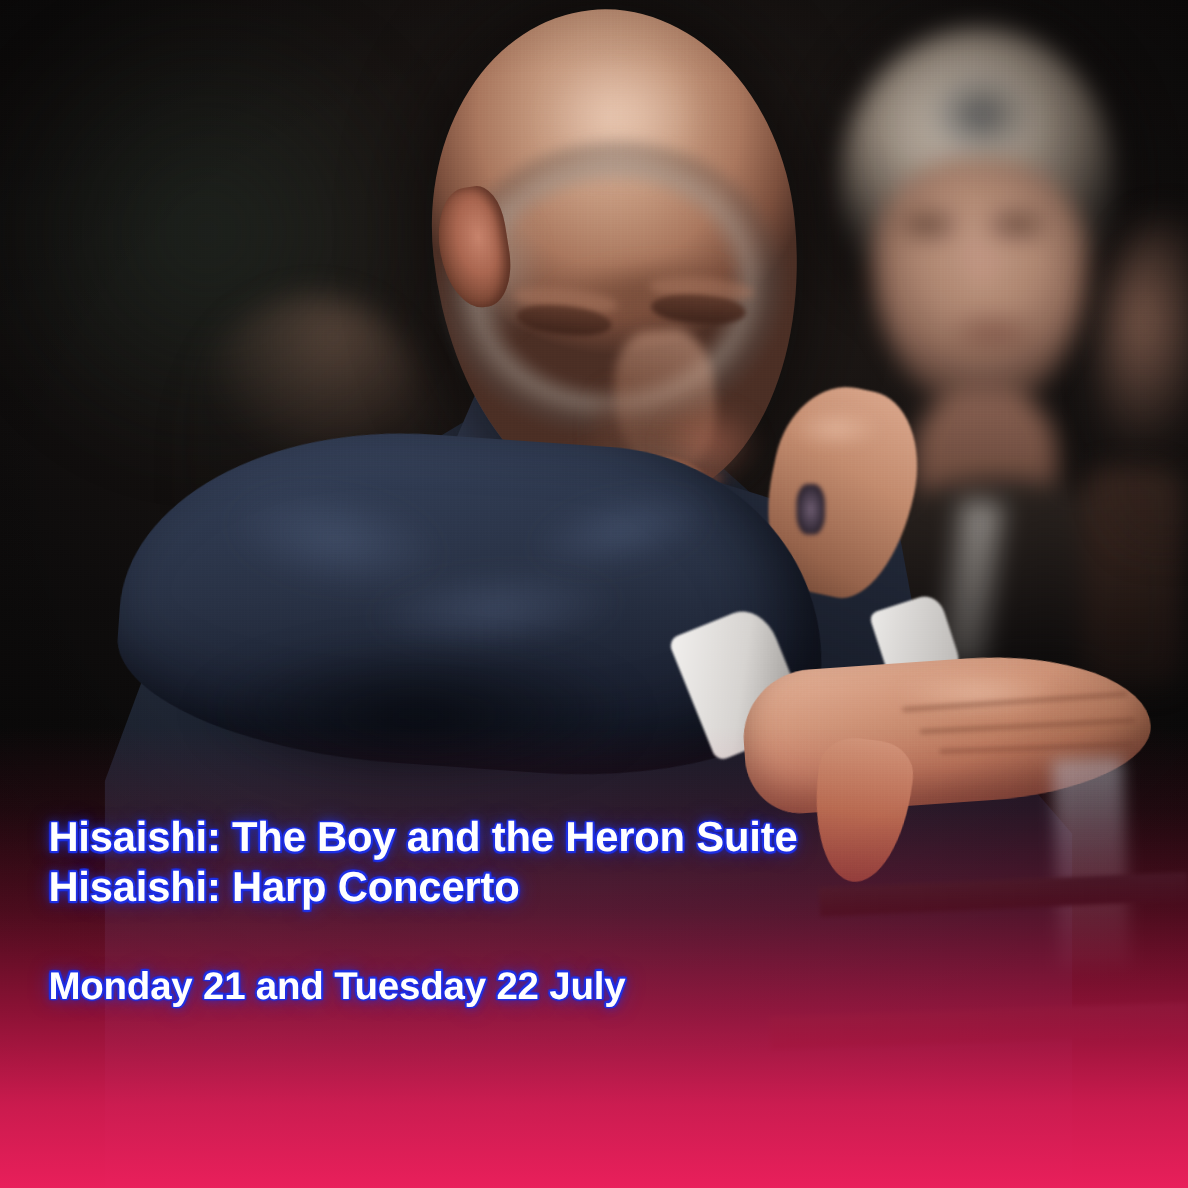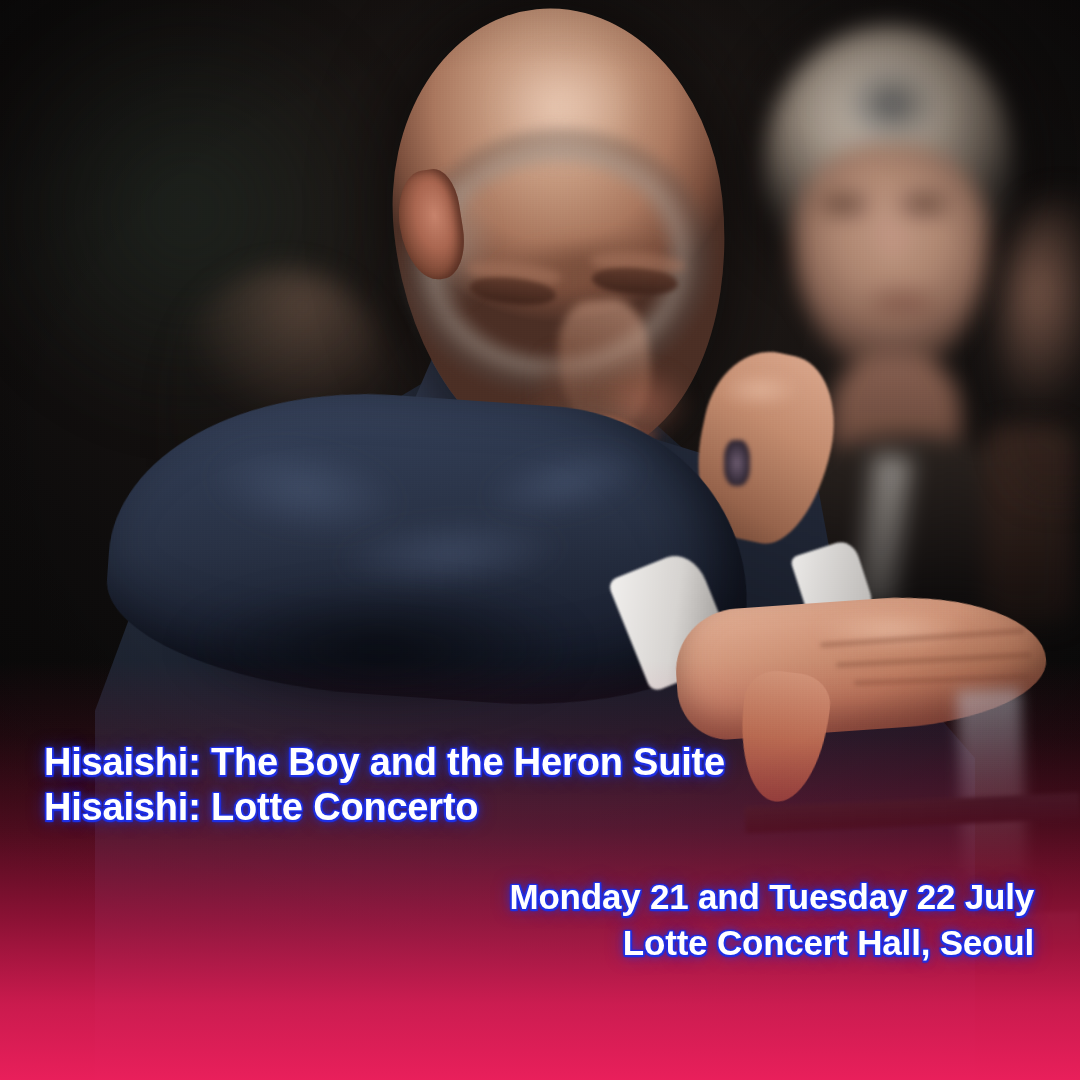--- a/index.html
+++ b/index.html
@@ -524,21 +524,20 @@
      -1.5px -1.5px 1px #1f31e6,
       0 0 9px rgba(31,49,230,.95),
       0 0 18px rgba(31,49,230,.6);
   }
   .programme .line {
     font-size: 38px;
     line-height: 45px;
   }
   .details {
     margin-top: 44px;
-    text-align: right;
   }
   .details .line {
     font-size: 35px;
     line-height: 46px;
   }
 </style>
 </head>
 <body>
 
 <div id="poster">
@@ -616,23 +615,22 @@
     <div class="vignette"></div>
     <div class="grain"></div>
   </div>
 
   <div class="pink-scrim"></div>
 
   <div class="text-block">
 
     <div class="programme">
       <div class="line">Hisaishi: The Boy and the Heron Suite</div>
-      <div class="line">Hisaishi: Lotte Concerto</div>
+      <div class="line">Hisaishi: Harp Concerto</div>
     </div>
 
     <div class="details">
       <div class="line">Monday 21 and Tuesday 22 July</div>
-      <div class="line">Lotte Concert Hall, Seoul</div>
     </div>
 
   </div>
 
 </div>
 
 </body></html>

